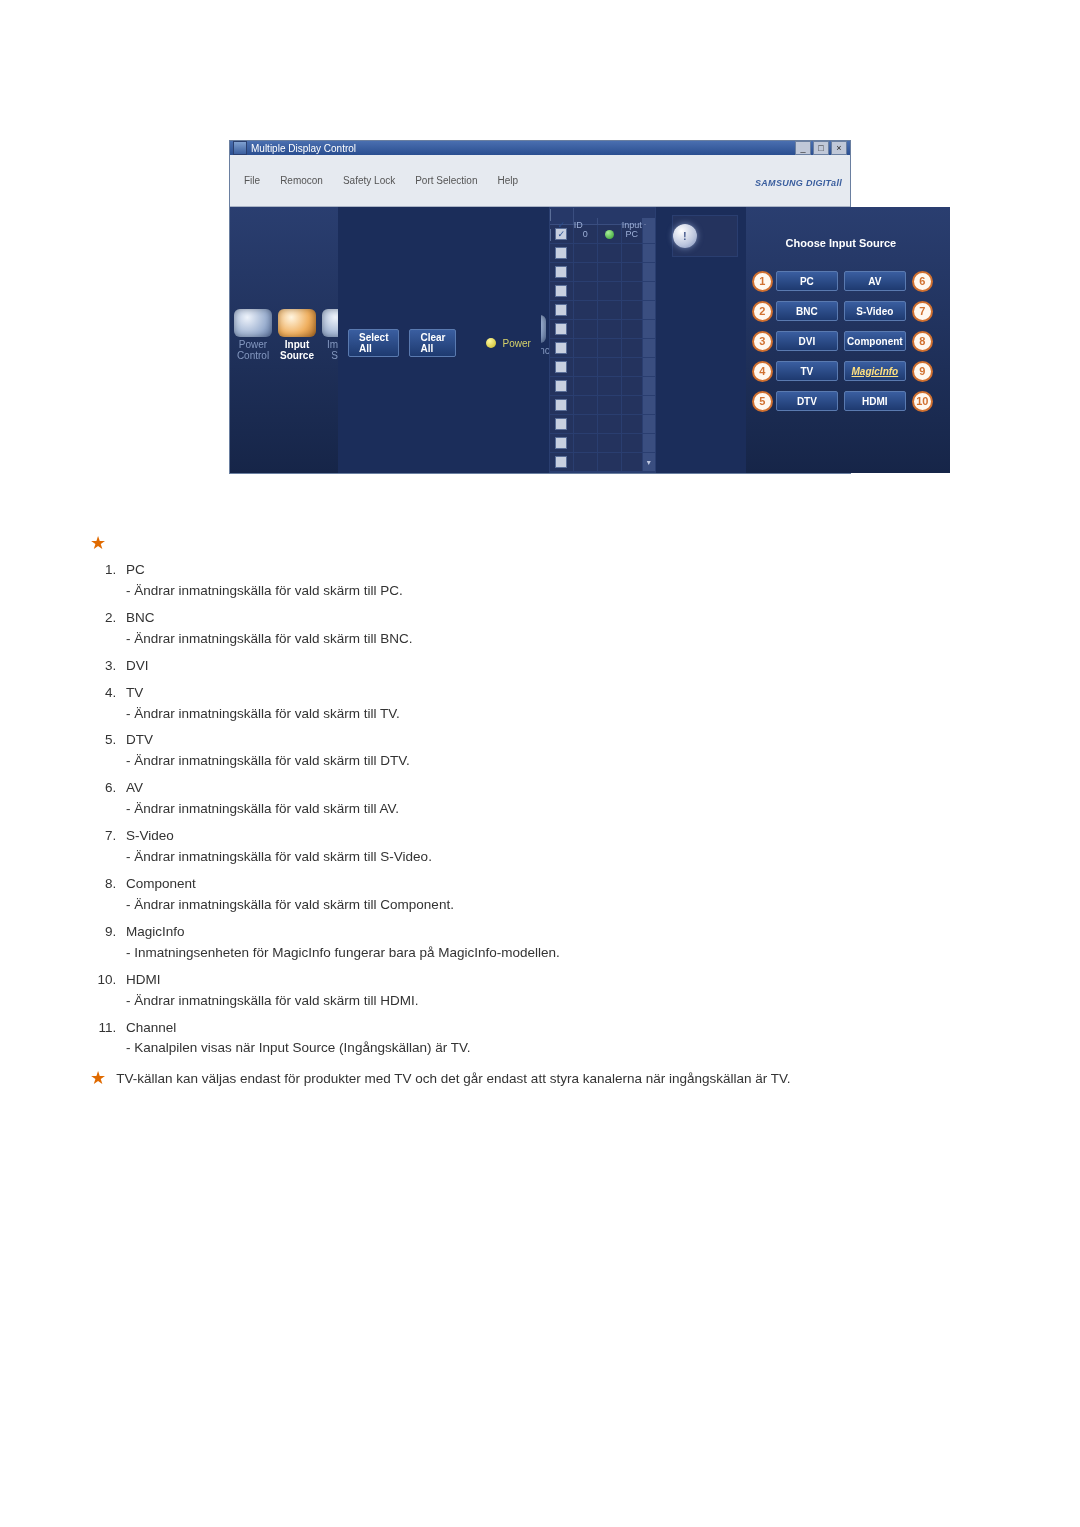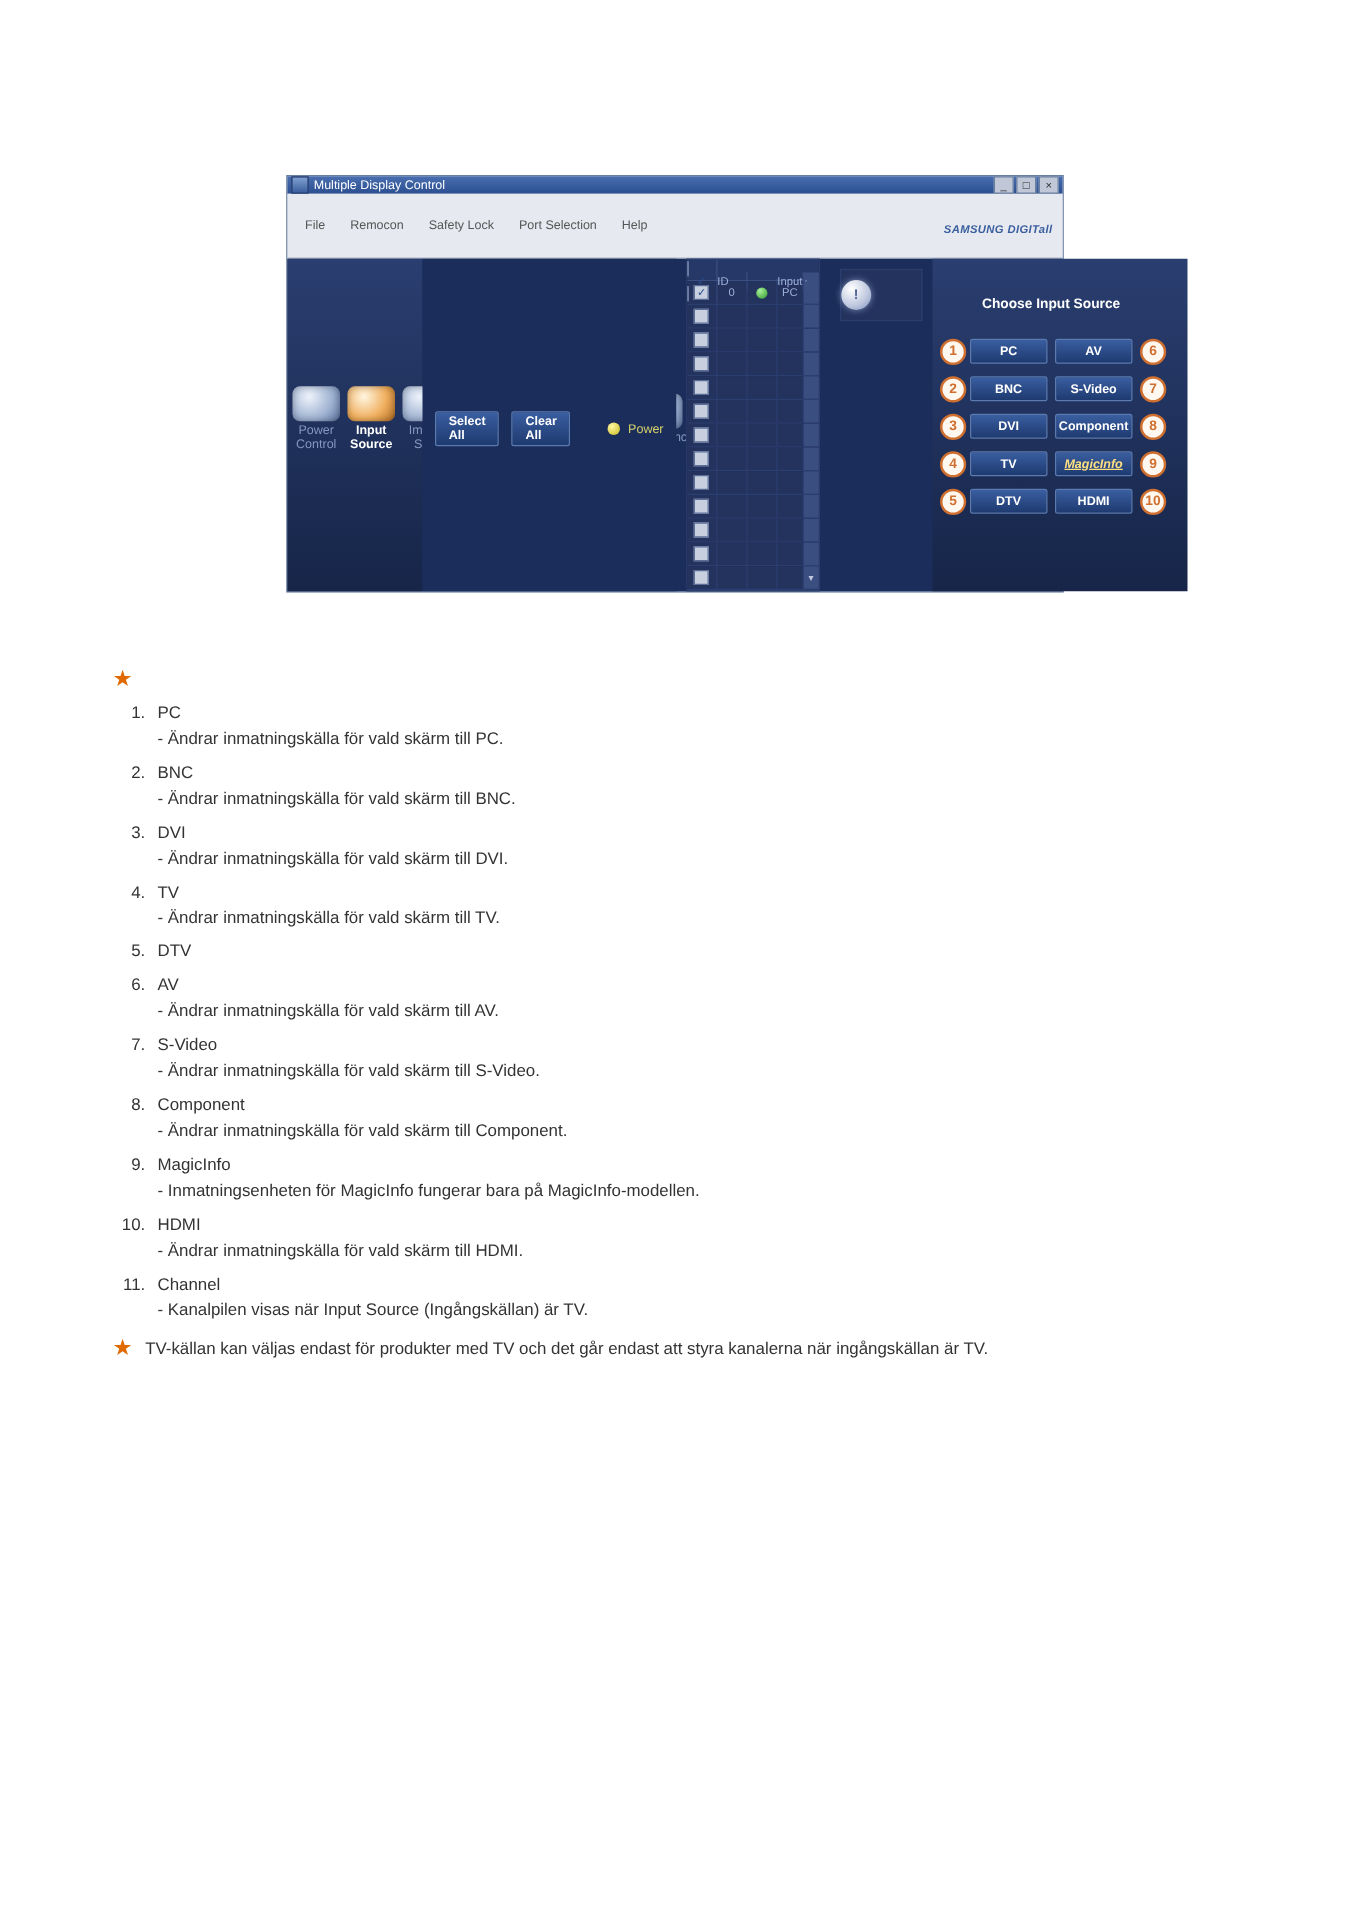--- a/index.html
+++ b/index.html
@@ -515,23 +515,23 @@
     </div>
   </div>
 
   <div class="doc">
     <div class="star-line">
       <span class="star">★</span>
     </div>
     <ol id="doc-list">
         <li><span>PC</span><span class="dash">Ändrar inmatningskälla för vald skärm till PC.</span></li>
         <li><span>BNC</span><span class="dash">Ändrar inmatningskälla för vald skärm till BNC.</span></li>
-        <li><span>DVI</span><span class="dash">Ändrar inmatningskälla för vald skärm till DVI.</span></li>
+        <li><span>DVI</span></li>
         <li><span>TV</span><span class="dash">Ändrar inmatningskälla för vald skärm till TV.</span></li>
-        <li><span>DTV</span></li>
+        <li><span>DTV</span><span class="dash">Ändrar inmatningskälla för vald skärm till DTV.</span></li>
         <li><span>AV</span><span class="dash">Ändrar inmatningskälla för vald skärm till AV.</span></li>
         <li><span>S-Video</span><span class="dash">Ändrar inmatningskälla för vald skärm till S-Video.</span></li>
         <li><span>Component</span><span class="dash">Ändrar inmatningskälla för vald skärm till Component.</span></li>
         <li><span>MagicInfo</span><span class="dash">Inmatningsenheten för MagicInfo fungerar bara på MagicInfo-modellen.</span></li>
         <li><span>HDMI</span><span class="dash">Ändrar inmatningskälla för vald skärm till HDMI.</span></li>
         <li><span>Channel</span><span class="dash">Kanalpilen visas när Input Source (Ingångskällan) är TV.</span></li>
       </ol>
     <div class="star-line">
       <span class="star">★</span>
       <span>TV-källan kan väljas endast för produkter med TV och det går endast att styra kanalerna när ingångskällan är TV.</span>

